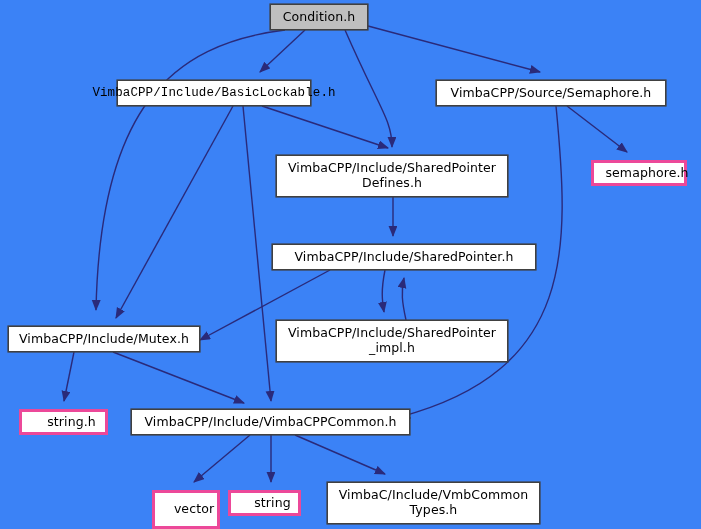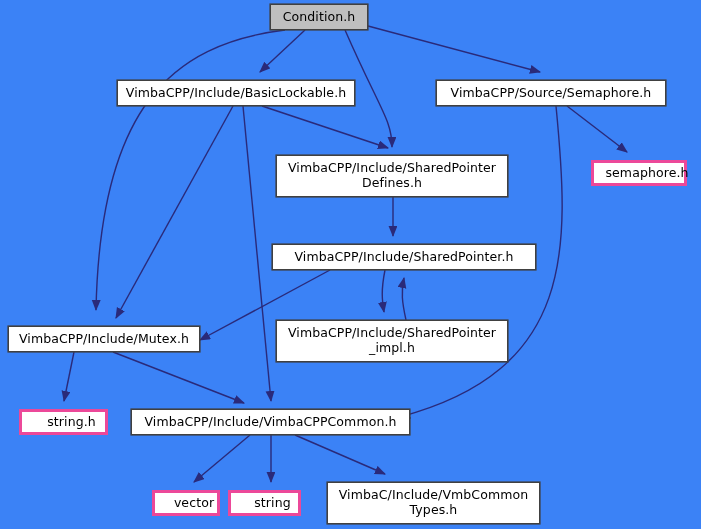--- a/index.html
+++ b/index.html
@@ -85,29 +85,29 @@
         <path d="M 406,320 C 402,302 401,292 404,278" fill="none" stroke="#2a2a7a" stroke-width="1.4" marker-end="url(#arrowhead)"></path>
         <path d="M 74,352 L 64,401" fill="none" stroke="#2a2a7a" stroke-width="1.4" marker-end="url(#arrowhead)"></path>
         <path d="M 113,352 L 244,403" fill="none" stroke="#2a2a7a" stroke-width="1.4" marker-end="url(#arrowhead)"></path>
         <path d="M 250,435 L 194,482" fill="none" stroke="#2a2a7a" stroke-width="1.4" marker-end="url(#arrowhead)"></path>
         <path d="M 271,435 L 271,482" fill="none" stroke="#2a2a7a" stroke-width="1.4" marker-end="url(#arrowhead)"></path>
         <path d="M 295,435 L 385,474" fill="none" stroke="#2a2a7a" stroke-width="1.4" marker-end="url(#arrowhead)"></path>
       </g>
   </svg>
   <div id="nodes-group">
       <div class="node root" style="left: 270px; top: 4px; width: 98px; height: 26px;"><span class="node-label">Condition.h</span></div>
-      <div class="node strong" style="left: 117px; top: 80px; width: 238px; height: 26px;"><span class="node-label">VimbaCPP/Include/BasicLockable.h</span></div>
+      <div class="node strong" style="left: 117px; top: 80px; width: 194px; height: 26px; font-family: Liberation Mono, monospace;"><span class="node-label">VimbaCPP/Include/BasicLockable.h</span></div>
       <div class="node strong" style="left: 436px; top: 80px; width: 230px; height: 26px; text-align: center;"><span class="node-label">VimbaCPP/Source/Semaphore.h</span></div>
       <div class="node strong" style="left: 276px; top: 155px; width: 232px; height: 42px;"><span class="node-label">VimbaCPP/Include/SharedPointer
 Defines.h</span></div>
       <div class="node weak" style="left: 591px; top: 160px; width: 96px; height: 26px;"><span class="node-label">semaphore.h</span></div>
       <div class="node strong" style="left: 272px; top: 244px; width: 264px; height: 26px;"><span class="node-label">VimbaCPP/Include/SharedPointer.h</span></div>
       <div class="node strong" style="left: 276px; top: 320px; width: 232px; height: 42px;"><span class="node-label">VimbaCPP/Include/SharedPointer
 _impl.h</span></div>
       <div class="node strong" style="left: 8px; top: 326px; width: 192px; height: 26px;"><span class="node-label">VimbaCPP/Include/Mutex.h</span></div>
       <div class="node weak" style="left: 19px; top: 409px; width: 89px; height: 26px;"><span class="node-label">string.h</span></div>
       <div class="node strong" style="left: 131px; top: 409px; width: 279px; height: 26px;"><span class="node-label">VimbaCPP/Include/VimbaCPPCommon.h</span></div>
-      <div class="node weak" style="left: 152px; top: 490px; width: 68px; height: 26px;"><span class="node-label">vector</span></div>
+      <div class="node weak" style="left: 152px; top: 490px; width: 68px; height: 39px;"><span class="node-label">vector</span></div>
       <div class="node weak" style="left: 228px; top: 490px; width: 73px; height: 26px;"><span class="node-label">string</span></div>
       <div class="node strong" style="left: 327px; top: 482px; width: 213px; height: 42px;"><span class="node-label">VimbaC/Include/VmbCommon
 Types.h</span></div>
     </div>
 </div>
 
 </body></html>

